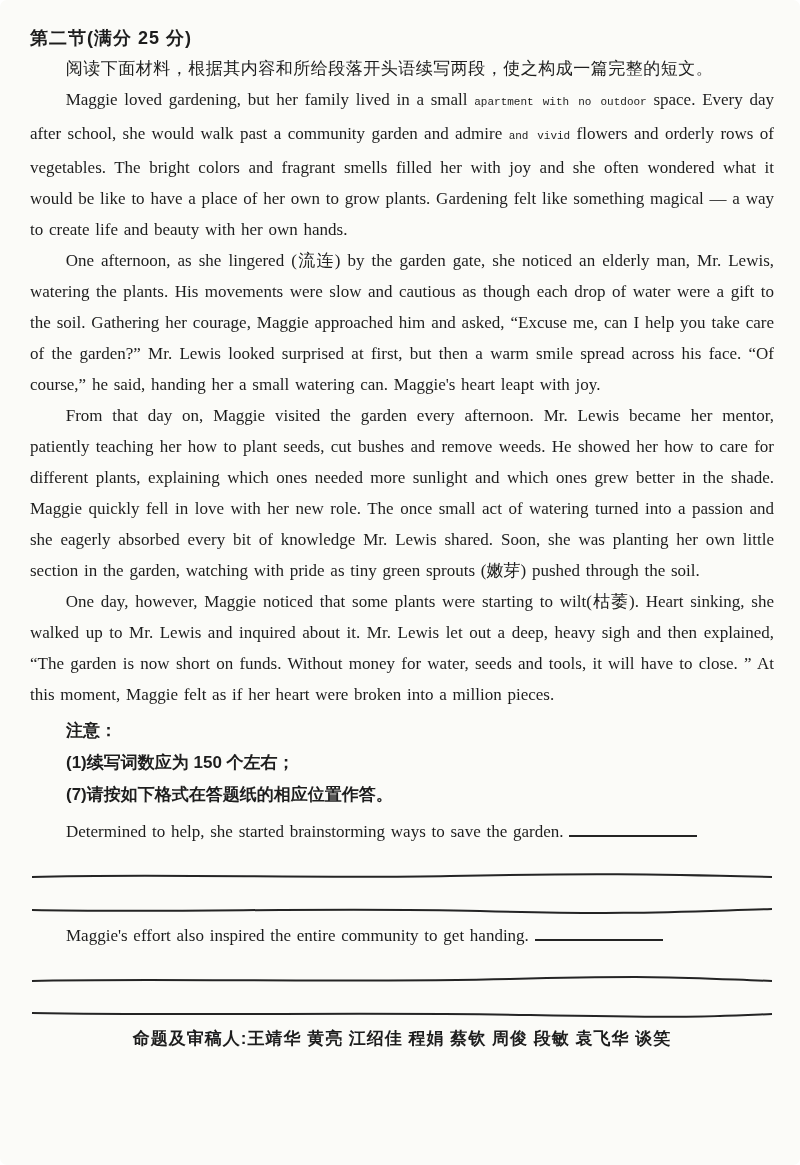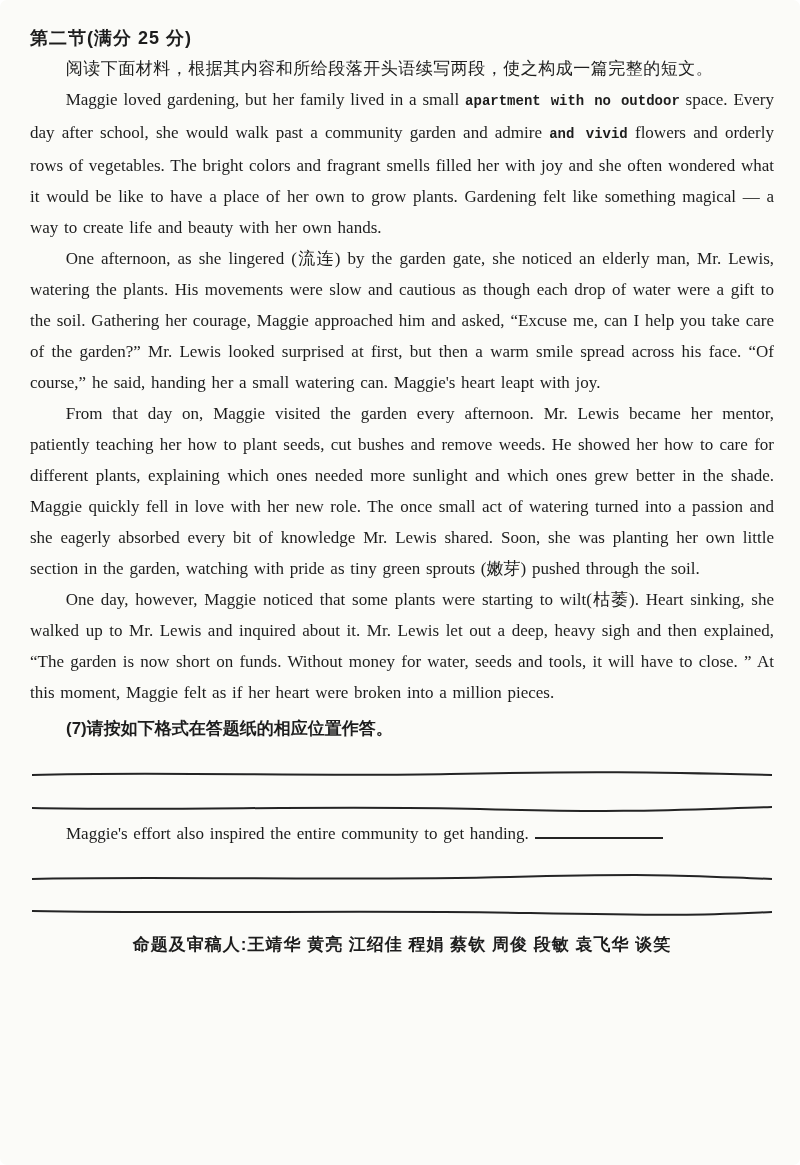--- a/index.html
+++ b/index.html
@@ -22,65 +22,68 @@
     text-indent:2.1em;letter-spacing:.5px;
     filter:blur(.2px);
   }
   .para{
     font-family:"Liberation Serif",serif;
     font-size:17px;line-height:31px;
     text-align:justify;text-justify:inter-word;
     text-indent:2.1em;margin:0;word-spacing:1.5px;
   }
   .para.first{margin-top:4px;}
-  .mono{font-family:"Liberation Mono","DejaVu Sans Mono",monospace;font-size:14px;font-weight:bold;}
+  .mono{font-family:"Liberation Mono","DejaVu Sans Mono",monospace;font-size:11px;}
   .notes{
     font-family:"Liberation Sans",sans-serif;
     font-weight:bold;font-size:17px;line-height:32px;
     margin:5px 0 0 0;padding-left:36px;
   }
   .notes p{margin:0;}
   .opener{
     font-family:"Liberation Serif",serif;
     font-size:17px;line-height:30px;margin:6px 0 0 0;
     padding-left:36px;word-spacing:1.5px;
   }
   .blank{
     display:inline-block;width:128px;height:14px;
     border-bottom:2px solid #242424;margin-left:6px;
   }
   .hline{display:block;margin:24px auto 0 auto;}
   .hline path{stroke:#242424;stroke-width:2;fill:none;}
   .footer{
     font-family:"Liberation Sans",sans-serif;
     font-weight:bold;font-size:17px;text-align:center;
-    margin-top:16px;letter-spacing:1px;
+    margin-top:8px;letter-spacing:1px;
   }
 </style>
 </head>
 <body>
 
 <div class="page">
 
   <h1 class="section-title">第二节(满分 25 分)</h1>
 
   <p class="instruction">阅读下面材料，根据其内容和所给段落开头语续写两段，使之构成一篇完整的短文。</p>
 
   <p class="para first"><span>Maggie loved gardening, but her family lived in a small </span><span class="mono">apartment with no outdoor</span><span> space. Every day after school, she would walk past a community garden and admire </span><span class="mono">and vivid</span><span> flowers and orderly rows of vegetables. The bright colors and fragrant smells filled her with joy and she often wondered what it would be like to have a place of her own to grow plants. Gardening felt like something magical — a way to create life and beauty with her own hands.</span></p>
 
   <p class="para">One afternoon, as she lingered (流连) by the garden gate, she noticed an elderly man, Mr. Lewis, watering the plants. His movements were slow and cautious as though each drop of water were a gift to the soil. Gathering her courage, Maggie approached him and asked, “Excuse me, can I help you take care of the garden?” Mr. Lewis looked surprised at first, but then a warm smile spread across his face. “Of course,” he said, handing her a small watering can. Maggie's heart leapt with joy.</p>
 
   <p class="para">From that day on, Maggie visited the garden every afternoon. Mr. Lewis became her mentor, patiently teaching her how to plant seeds, cut bushes and remove weeds. He showed her how to care for different plants, explaining which ones needed more sunlight and which ones grew better in the shade. Maggie quickly fell in love with her new role. The once small act of watering turned into a passion and she eagerly absorbed every bit of knowledge Mr. Lewis shared. Soon, she was planting her own little section in the garden, watching with pride as tiny green sprouts (嫩芽) pushed through the soil.</p>
 
   <p class="para">One day, however, Maggie noticed that some plants were starting to wilt(枯萎). Heart sinking, she walked up to Mr. Lewis and inquired about it. Mr. Lewis let out a deep, heavy sigh and then explained, “The garden is now short on funds. Without money for water, seeds and tools, it will have to close. ” At this moment, Maggie felt as if her heart were broken into a million pieces.</p>
 
   <div class="notes">
+    <p>注意：</p>
+    <p>(1)续写词数应为 150 个左右；</p>
     <p>(7)请按如下格式在答题纸的相应位置作答。</p>
   </div>
 
+  <p class="opener"><span>Determined to help, she started brainstorming ways to save the garden.</span><span class="blank"></span></p>
 
   <svg class="hline" width="744" height="10" viewBox="0 0 744 10">
       <path d="M2 6 C 130 2, 280 8, 420 5 S 620 3, 742 6"></path>
     </svg>
   <svg class="hline" width="744" height="10" viewBox="0 0 744 10">
       <path d="M2 5 C 150 8, 300 2, 450 6 S 640 7, 742 4"></path>
     </svg>
 
   <p class="opener"><span>Maggie's effort also inspired the entire community to get handing.</span><span class="blank"></span></p>
 

